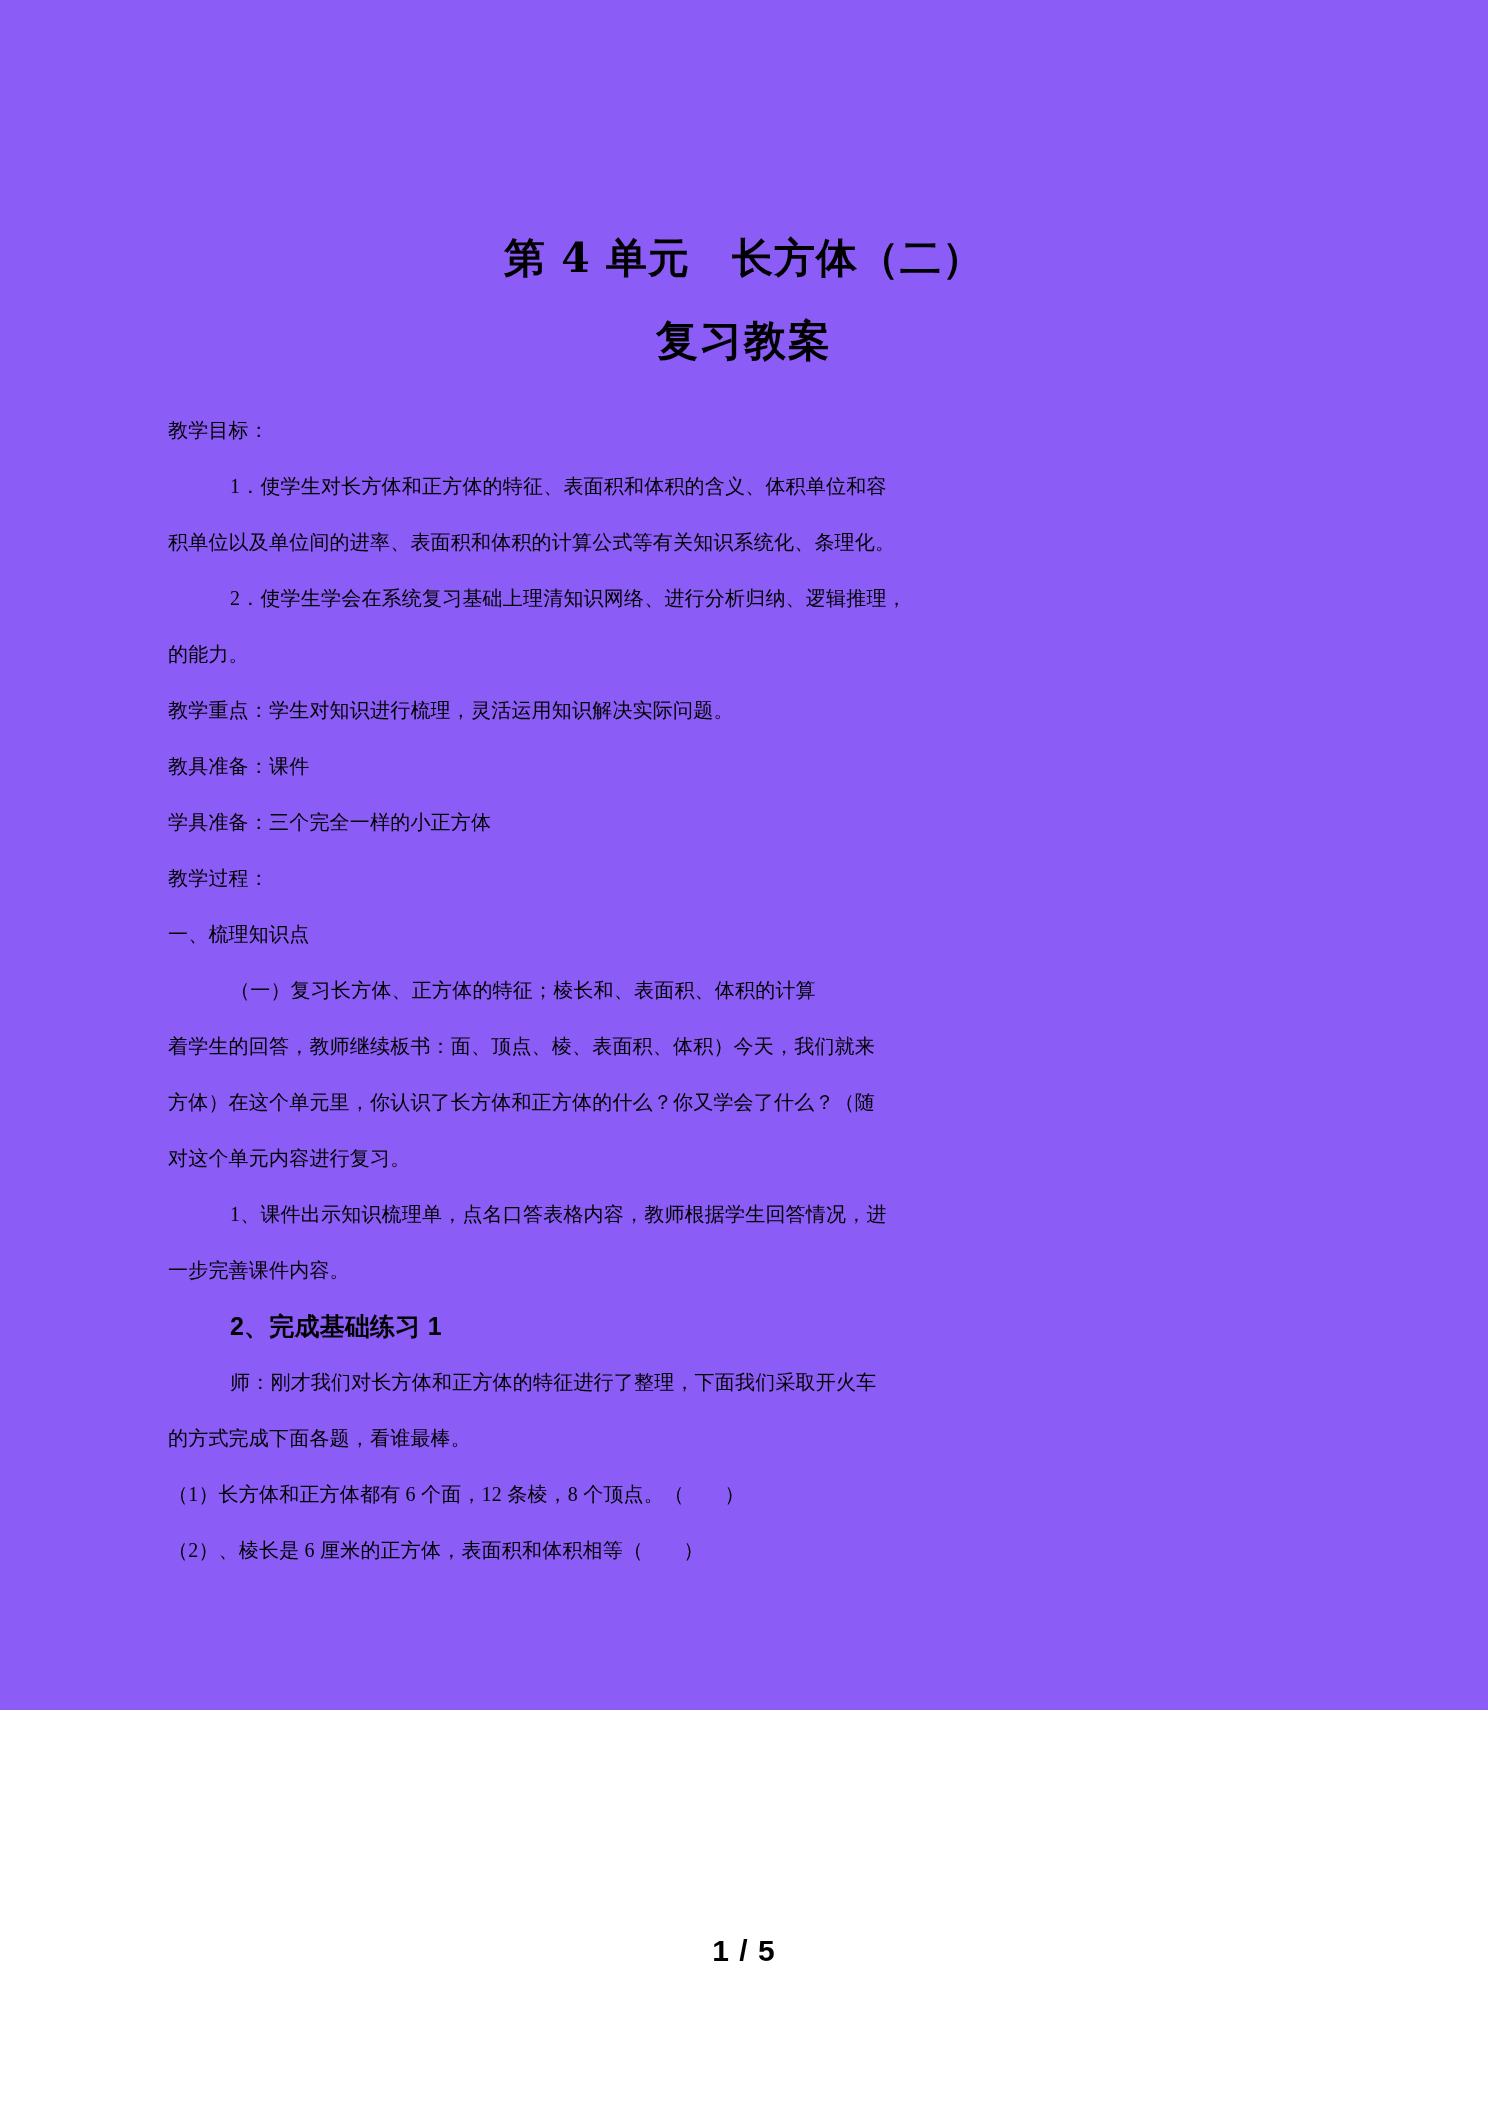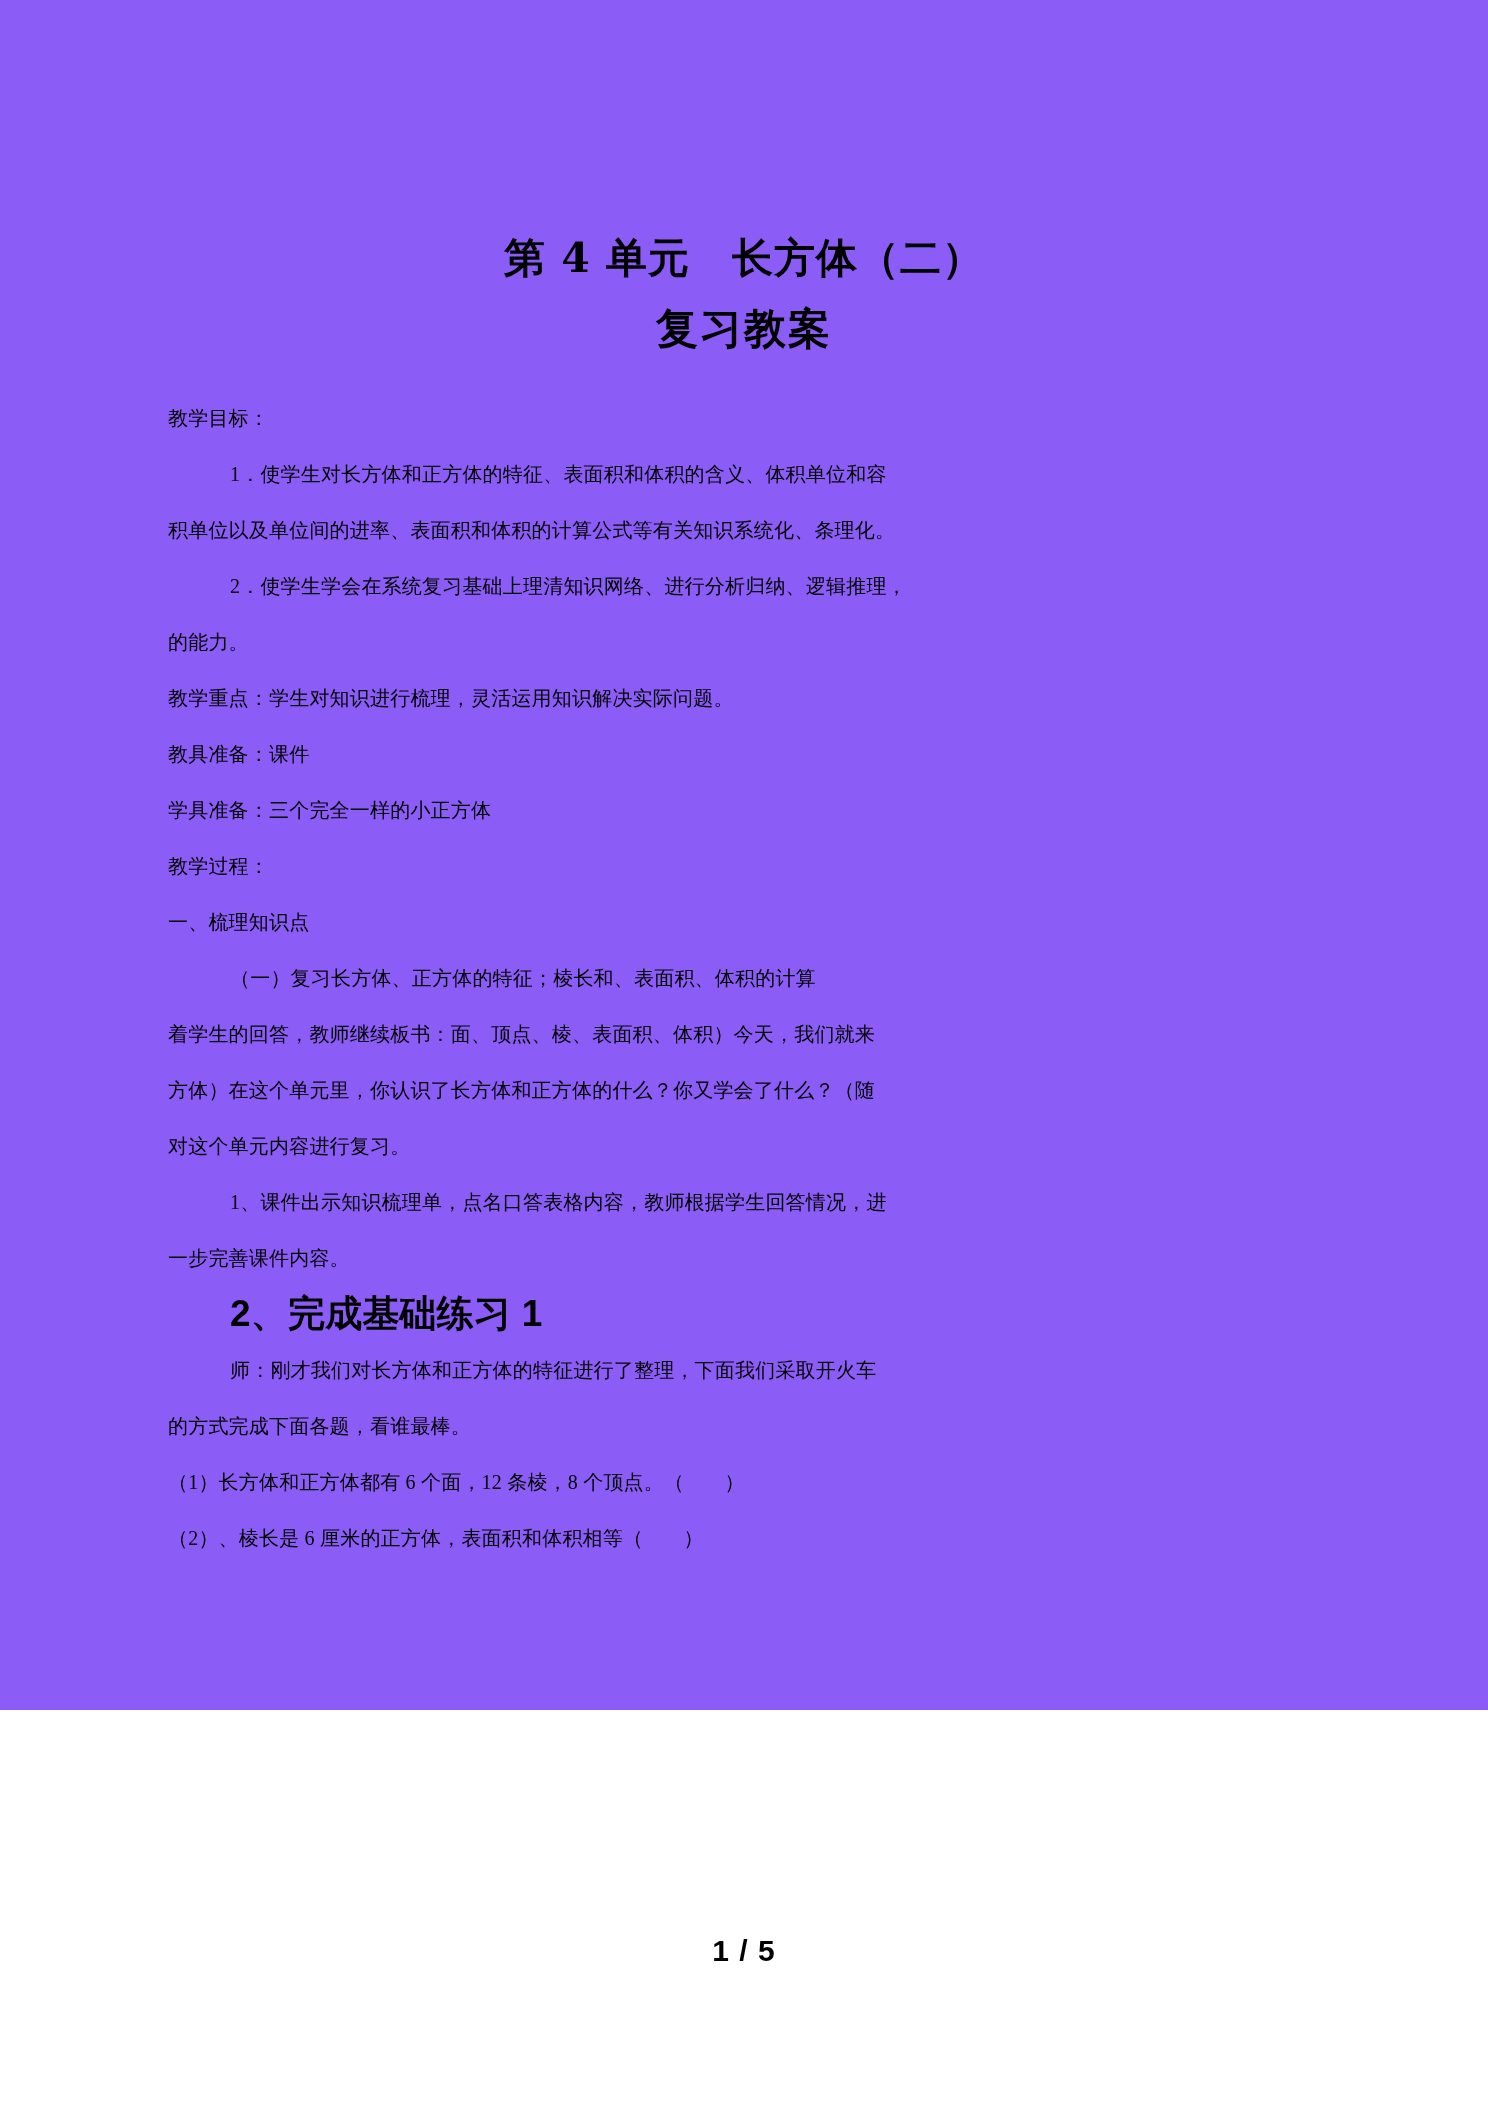--- a/index.html
+++ b/index.html
@@ -41,40 +41,40 @@
     padding-top: 230px;
     white-space: pre;
   }
   .doc-subtitle {
     text-align: center;
     font-family: "DejaVu Serif", "Liberation Serif", serif;
     font-weight: bold;
     font-size: 42px;
     line-height: 62px;
     letter-spacing: 2px;
-    margin: 4px;
+    margin: 16px;
     padding-top: 8px;
   }
 
   
   .body-block {
     margin-top: 30px;
   }
   .line {
     font-size: 20px;
     line-height: 56px;
     letter-spacing: 0.2px;
     white-space: pre-wrap;
     word-break: break-all;
   }
   .line.indent1 { text-indent: 0; padding-left: 0; }
   .line.indent2 { padding-left: 62px; }
   .line.sans {
     font-family: "Liberation Sans", "DejaVu Sans", sans-serif;
-    font-size: 37px;
+    font-size: 25px;
     font-weight: bold;
   }
 
   
   .footer {
     position: absolute;
     left: 0;
     top: 1934px;
     width: 1488px;
     text-align: center;

